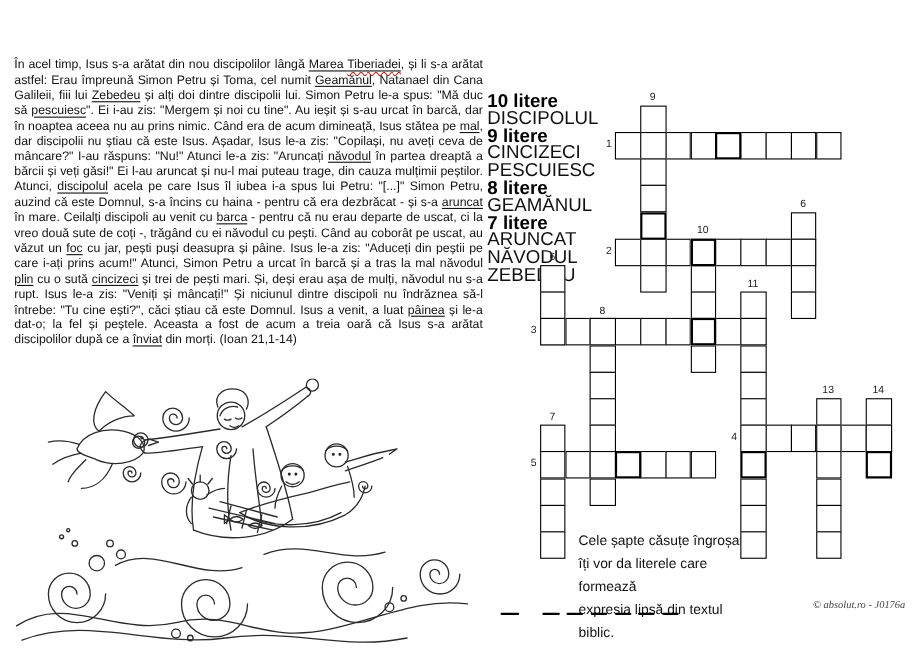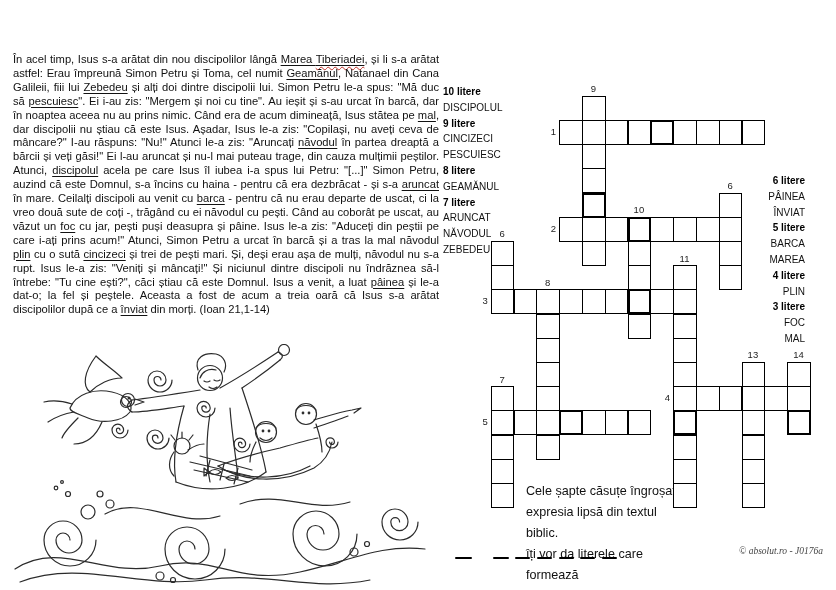--- a/index.html
+++ b/index.html
@@ -4,21 +4,21 @@
 <style>
   html,body{margin:0;padding:0;background:#fff;}
   .page{position:relative;width:836px;height:590px;background:#ffffff;
         font-family:"Liberation Sans",sans-serif;color:#1a1a1a;overflow:hidden;}
   .abs{position:absolute;}
   .title{left:0;top:16px;width:444px;text-align:center;font-size:17.5px;font-weight:bold;color:#000;}
   .story{left:13px;top:53px;width:426px;font-size:11.2px;line-height:13.9px;text-align:justify;color:#111;}
   .story .u{text-decoration:underline;text-decoration-thickness:1px;text-underline-offset:2px;}
   .story .sq{text-decoration:underline wavy #c03028;text-decoration-thickness:1px;text-underline-offset:3px;}
   .instructions{left:443px;top:13px;width:374px;font-size:11.8px;line-height:16px;text-align:justify;color:#111;}
-  .wl{font-size:10px;line-height:15.8px;color:#111;}
+  .wl{font-size:17px;line-height:15.8px;color:#111;}
   .wl-left{left:443px;top:84px;width:80px;}
   .wl-right{left:742px;top:173px;width:63px;text-align:right;}
   .wl .hd{font-weight:bold;color:#000;}
   .gnum{position:absolute;font-size:9.5px;color:#222;}
   .cell{position:absolute;box-sizing:border-box;background:#fff;border:1px solid #000;z-index:1;}
   .cell.bold{border:2.6px solid #000;z-index:2;}
   .note{left:526px;top:481px;width:160px;font-size:12.6px;line-height:21px;color:#111;}
   .blank{position:absolute;height:2.3px;background:#000;border-radius:1px;}
   .credit{left:733px;top:546px;width:90px;font-size:9.5px;font-style:italic;
           font-family:"Liberation Serif",serif;color:#444;text-align:right;}
@@ -130,33 +130,20 @@
       <div class="">DISCIPOLUL</div>
       <div class="hd">9 litere</div>
       <div class="">CINCIZECI</div>
       <div class="">PESCUIESC</div>
       <div class="hd">8 litere</div>
       <div class="">GEAMĂNUL</div>
       <div class="hd">7 litere</div>
       <div class="">ARUNCAT</div>
       <div class="">NĂVODUL</div>
       <div class="">ZEBEDEU</div>
-    </div>
-  <div class="abs wl wl-right" id="wl-right">
-      <div class="hd">6 litere</div>
-      <div class="">PÂINEA</div>
-      <div class="">ÎNVIAT</div>
-      <div class="hd">5 litere</div>
-      <div class="">BARCA</div>
-      <div class="">MAREA</div>
-      <div class="hd">4 litere</div>
-      <div class="">PLIN</div>
-      <div class="hd">3 litere</div>
-      <div class="">FOC</div>
-      <div class="">MAL</div>
     </div>
 
   <div id="grid">
       <div class="gnum" style="left: 540.1px; top: 126px; width: 16px; text-align: right;">1</div>
       <div class="cell" style="left: 559.1px; top: 119.9px; width: 23.8px; height: 25.2px;"></div>
       <div class="cell" style="left: 581.9px; top: 119.9px; width: 23.8px; height: 25.2px;"></div>
       <div class="cell" style="left: 604.7px; top: 119.9px; width: 23.8px; height: 25.2px;"></div>
       <div class="cell" style="left: 627.5px; top: 119.9px; width: 23.8px; height: 25.2px;"></div>
       <div class="cell bold" style="left: 650.3px; top: 119.9px; width: 23.8px; height: 25.2px;"></div>
       <div class="cell" style="left: 673.1px; top: 119.9px; width: 23.8px; height: 25.2px;"></div>
@@ -253,22 +240,22 @@
       <div class="cell" style="left: 741.5px; top: 458.7px; width: 23.8px; height: 25.2px;"></div>
       <div class="cell" style="left: 741.5px; top: 482.9px; width: 23.8px; height: 25.2px;"></div>
       <div class="gnum" style="left: 787.1px; top: 349.4px; width: 22.8px; text-align: center;">14</div>
       <div class="cell" style="left: 787.1px; top: 361.9px; width: 23.8px; height: 25.2px;"></div>
       <div class="cell" style="left: 787.1px; top: 386.1px; width: 23.8px; height: 25.2px;"></div>
       <div class="cell bold" style="left: 787.1px; top: 410.3px; width: 23.8px; height: 25.2px;"></div>
     </div>
 
   <div class="abs note" id="note">
       <div>Cele șapte căsuțe îngroșate</div>
+      <div>îți vor da literele care formează</div>
       <div>expresia lipsă din textul biblic.</div>
-      <div>îți vor da literele care formează</div>
     </div>
 
   <div id="blanks">
       <div class="blank" style="left: 455px; top: 557px; width: 17px;"></div>
       <div class="blank" style="left: 493.4px; top: 557px; width: 15.2px;"></div>
       <div class="blank" style="left: 515.1px; top: 557px; width: 15.2px;"></div>
       <div class="blank" style="left: 536.8px; top: 557px; width: 15.2px;"></div>
       <div class="blank" style="left: 558.5px; top: 557px; width: 15.2px;"></div>
       <div class="blank" style="left: 580.2px; top: 557px; width: 15.2px;"></div>
       <div class="blank" style="left: 601.9px; top: 557px; width: 15.2px;"></div>

